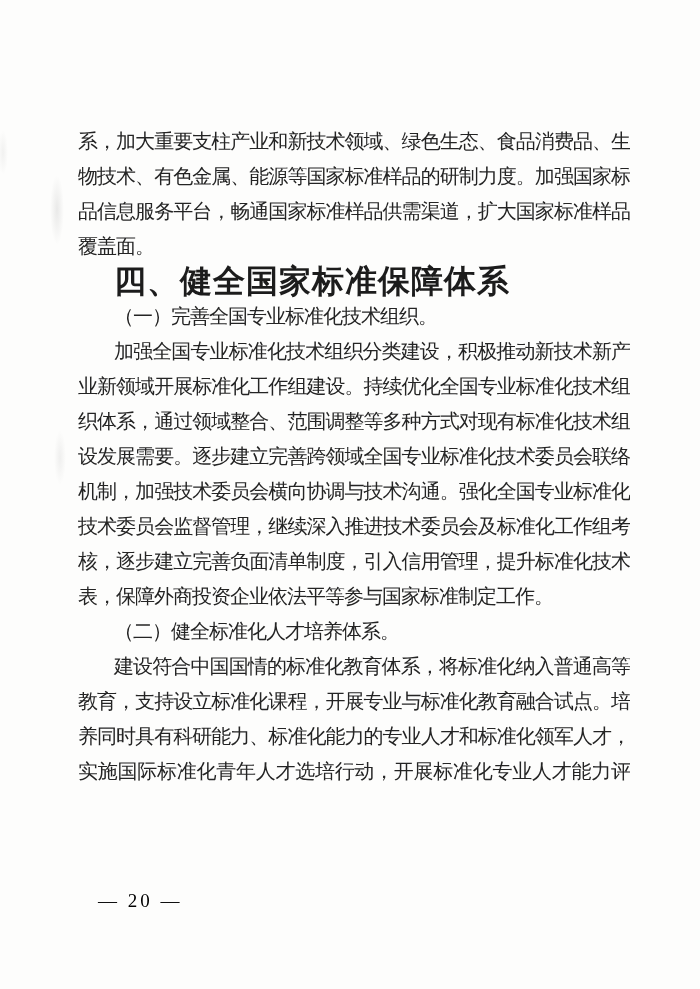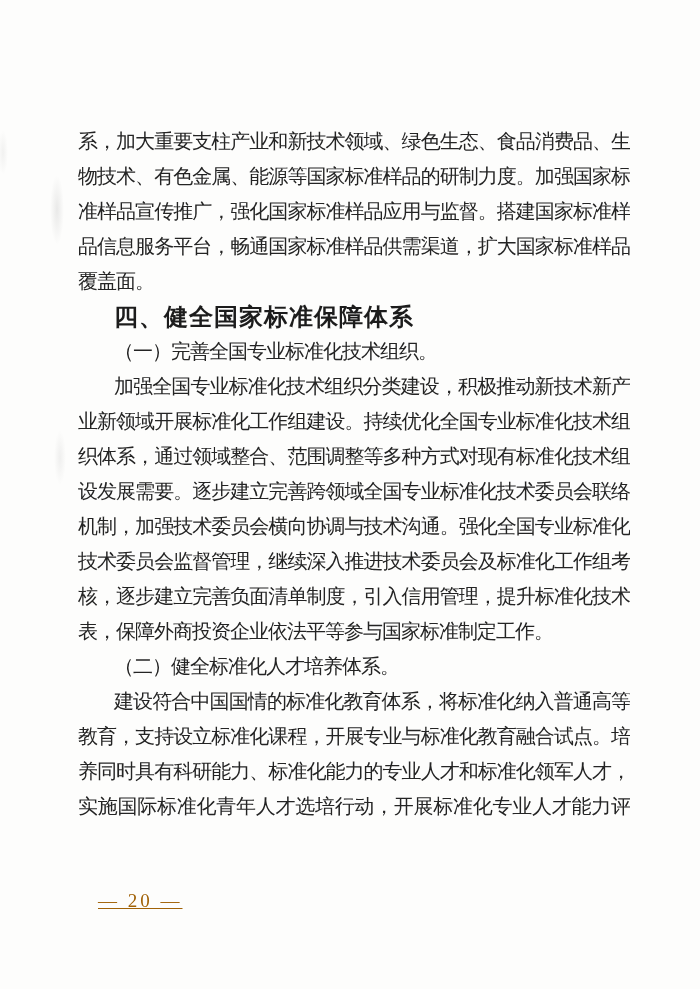--- a/index.html
+++ b/index.html
@@ -28,32 +28,31 @@
   }
   .line.justify {
     white-space: normal;
     text-align: justify;
     text-align-last: justify;
   }
   .line.indent { text-indent: 36px; }
   .line.heading {
     font-family: "Liberation Sans", "DejaVu Sans", sans-serif;
     font-weight: 700;
-    font-size: 24px;
+    font-size: 32px;
     letter-spacing: 1px;
     color: #1c1c1c;
   }
   .page-number {
     position: absolute;
     left: 98px;
     top: 890px;
     font-size: 19px;
     letter-spacing: 3px;
-    color: #a16207;
-    text-decoration: underline;
+    color: #000000;
   }
   .smudge {
     position: absolute;
     border-radius: 50%;
     background: radial-gradient(ellipse at center, rgba(130,130,130,0.16) 0%, rgba(130,130,130,0) 70%);
     pointer-events: none;
   }
   .smudge.s1 { left: 50px; top: 175px; width: 14px; height: 70px; }
   .smudge.s2 { left: 54px; top: 430px; width: 12px; height: 55px; opacity: 0.7; }
   .smudge.s3 { left: -2px; top: 130px; width: 10px; height: 45px; opacity: 0.6; }
@@ -62,21 +61,20 @@
 <body>
 
 <div class="page" style="background: rgb(253, 253, 252); color: rgb(36, 36, 36);">
   <div class="smudge s1"></div>
   <div class="smudge s2"></div>
   <div class="smudge s3"></div>
 
   <main class="text-block">
       <div class="line justify">系，加大重要支柱产业和新技术领域、绿色生态、食品消费品、生</div>
       <div class="line justify">物技术、有色金属、能源等国家标准样品的研制力度。加强国家标</div>
-      <div class="line justify">准样品宣传推广，强化国家标准样品应用与监督。搭建国家标准样</div>
       <div class="line justify">品信息服务平台，畅通国家标准样品供需渠道，扩大国家标准样品</div>
       <div class="line">覆盖面。</div>
       <div class="line indent heading">四、健全国家标准保障体系</div>
       <div class="line indent">（一）完善全国专业标准化技术组织。</div>
       <div class="line justify indent">加强全国专业标准化技术组织分类建设，积极推动新技术新产</div>
       <div class="line justify">业新领域开展标准化工作组建设。持续优化全国专业标准化技术组</div>
       <div class="line justify">织体系，通过领域整合、范围调整等多种方式对现有标准化技术组</div>
       <div class="line justify">设发展需要。逐步建立完善跨领域全国专业标准化技术委员会联络</div>
       <div class="line justify">机制，加强技术委员会横向协调与技术沟通。强化全国专业标准化</div>
       <div class="line justify">技术委员会监督管理，继续深入推进技术委员会及标准化工作组考</div>

